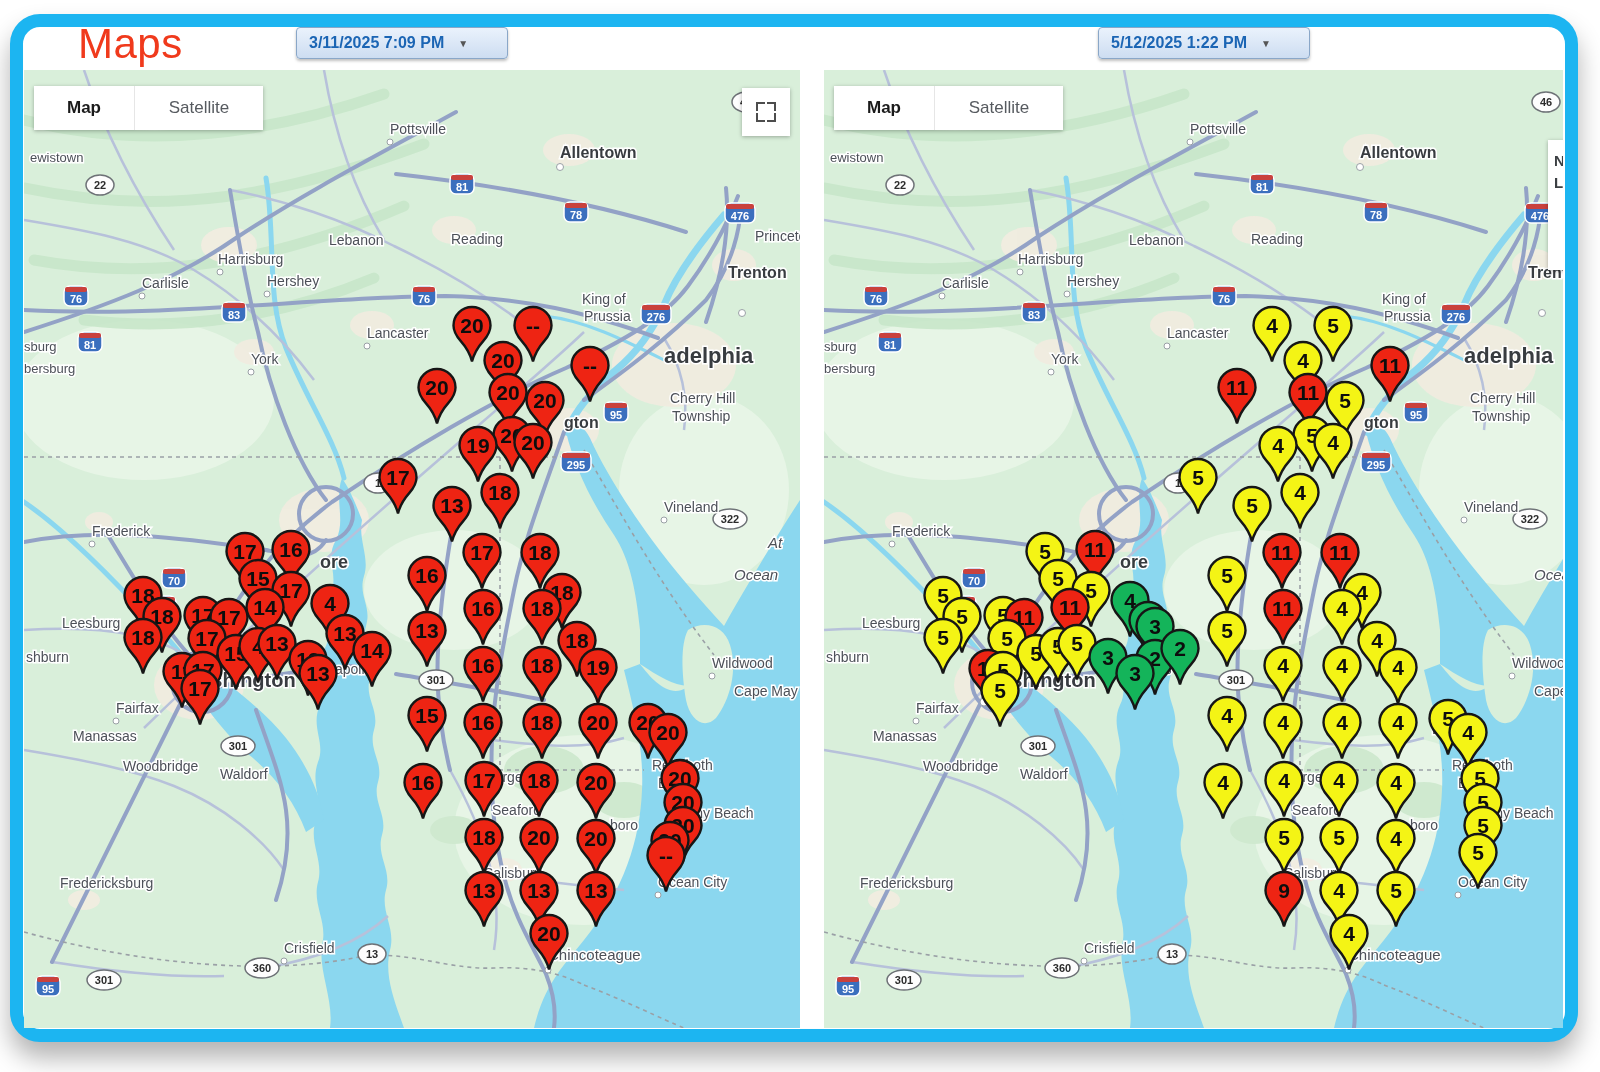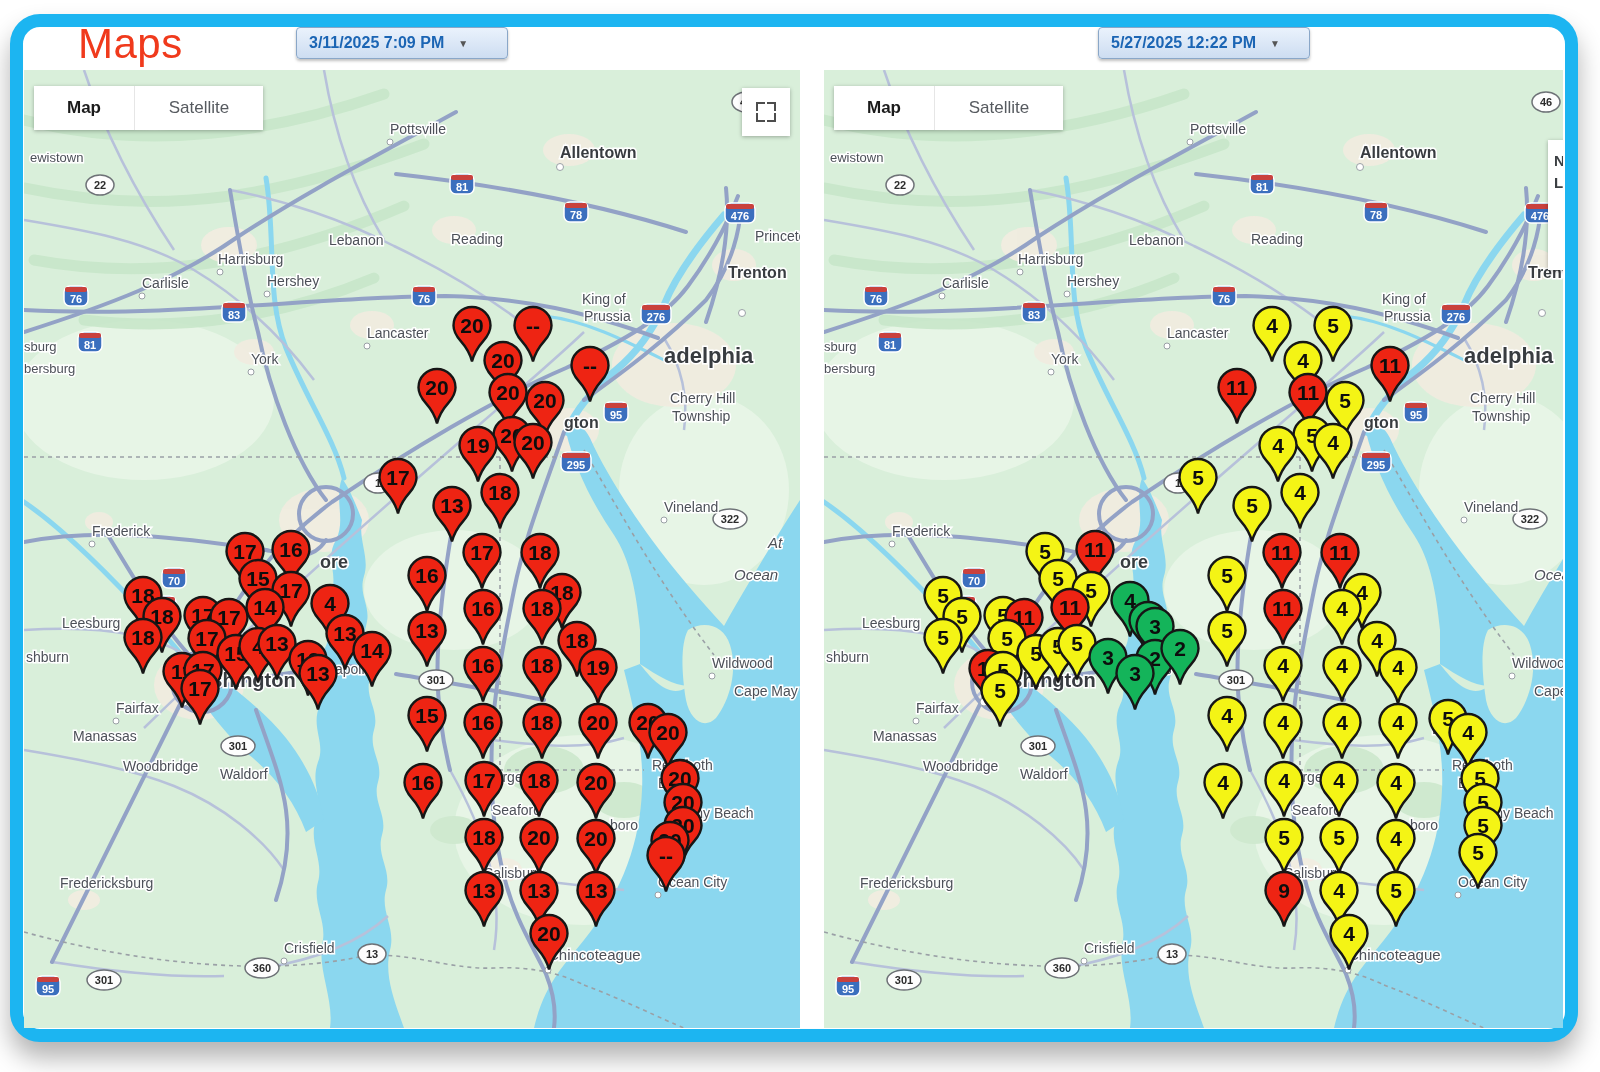--- a/index.html
+++ b/index.html
@@ -48,21 +48,21 @@
 <div id="stage">
   <div class="frame"></div>
 
   <h1 class="page-title">Maps</h1>
 
   <div class="date-dd dd-left">
     <span class="dtxt">3/11/2025 7:09 PM</span>
     <span class="arr">▼</span>
   </div>
   <div class="date-dd dd-right">
-    <span class="dtxt">5/27/2025 12:22 PM</span>
+    <span class="dtxt">5/12/2025 1:22 PM</span>
     <span class="arr">▼</span>
   </div>
 
   <div class="map-panel map-left">
     <div class="map-canvas">
   <svg class="bgsvg" width="776" height="958" viewBox="0 0 776 958" xmlns="http://www.w3.org/2000/svg" style="position:absolute;left:0;top:0;">
     <rect x="0" y="0" width="776" height="958" fill="#d9efda"></rect>
     <g fill="#e7f5e6">
       <ellipse cx="560" cy="760" rx="130" ry="95"></ellipse>
             <ellipse cx="680" cy="420" rx="85" ry="95"></ellipse>

